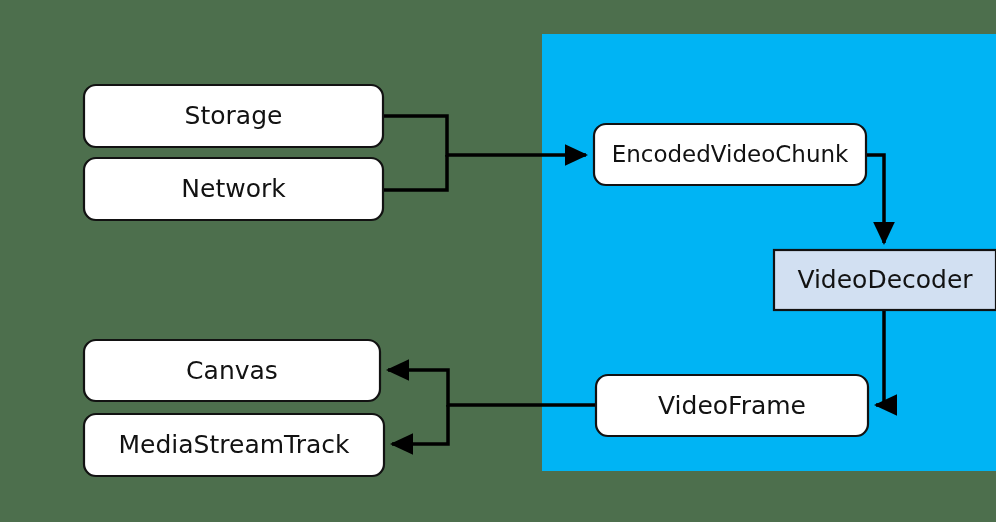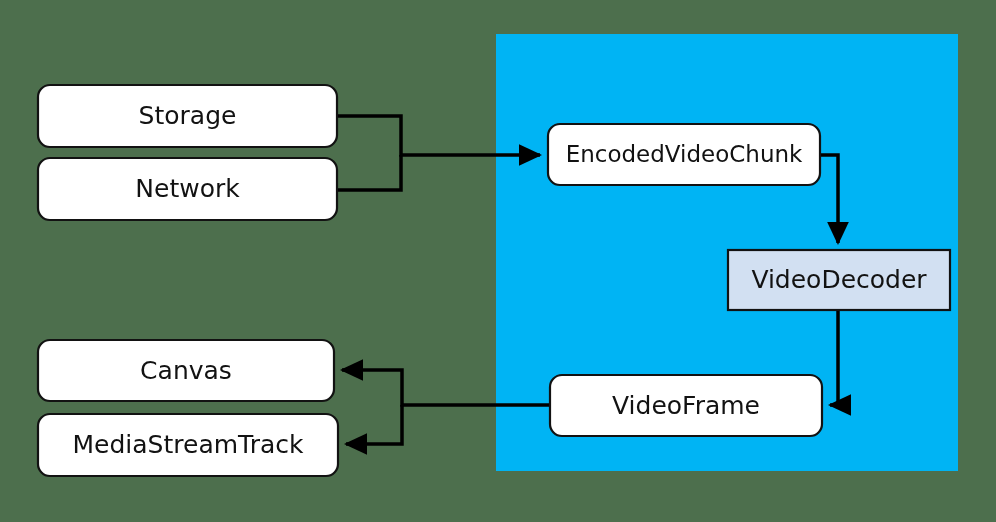--- a/index.html
+++ b/index.html
@@ -10,20 +10,21 @@
     width: 996px;
     height: 522px;
     background: #4d6f4d;
     font-family: "DejaVu Sans", sans-serif;
     overflow: hidden;
   }
   #diagram-root {
     position: relative;
     width: 824px;
     height: 522px;
+    margin-left: 46px;
   }
   svg.canvas-layer {
     position: absolute;
     top: 0;
     left: 0;
     width: 996px;
     height: 522px;
   }
   .node-label {
     font-family: "DejaVu Sans", sans-serif;

